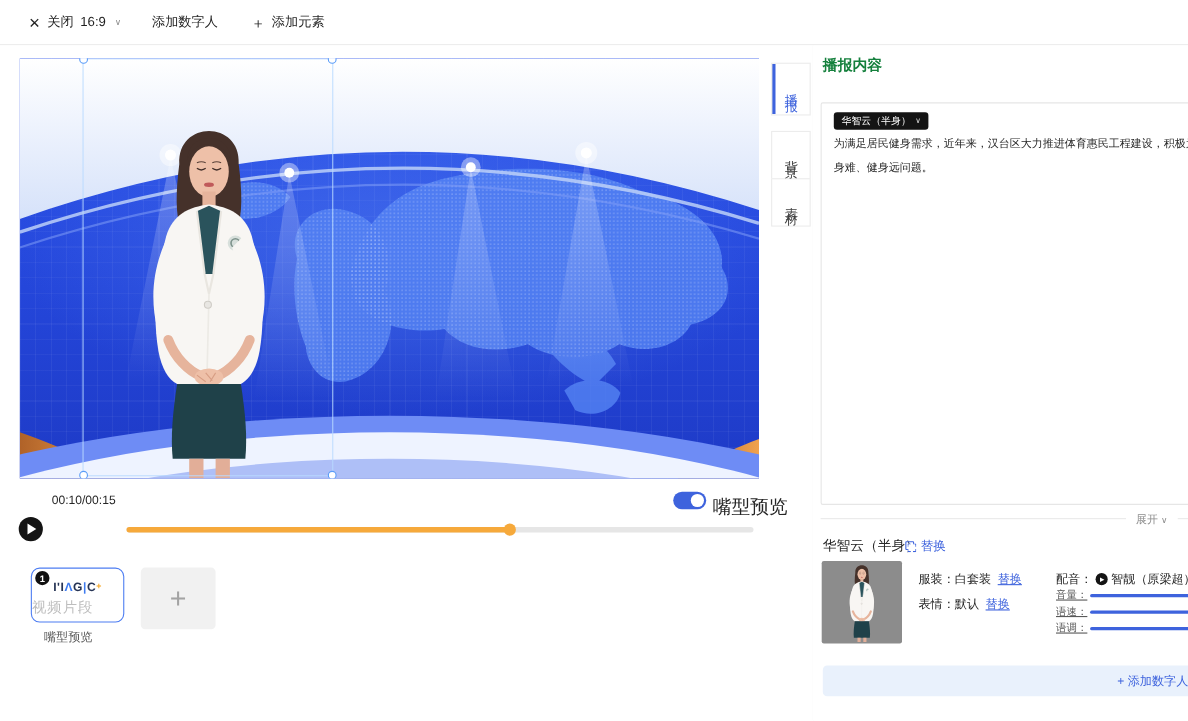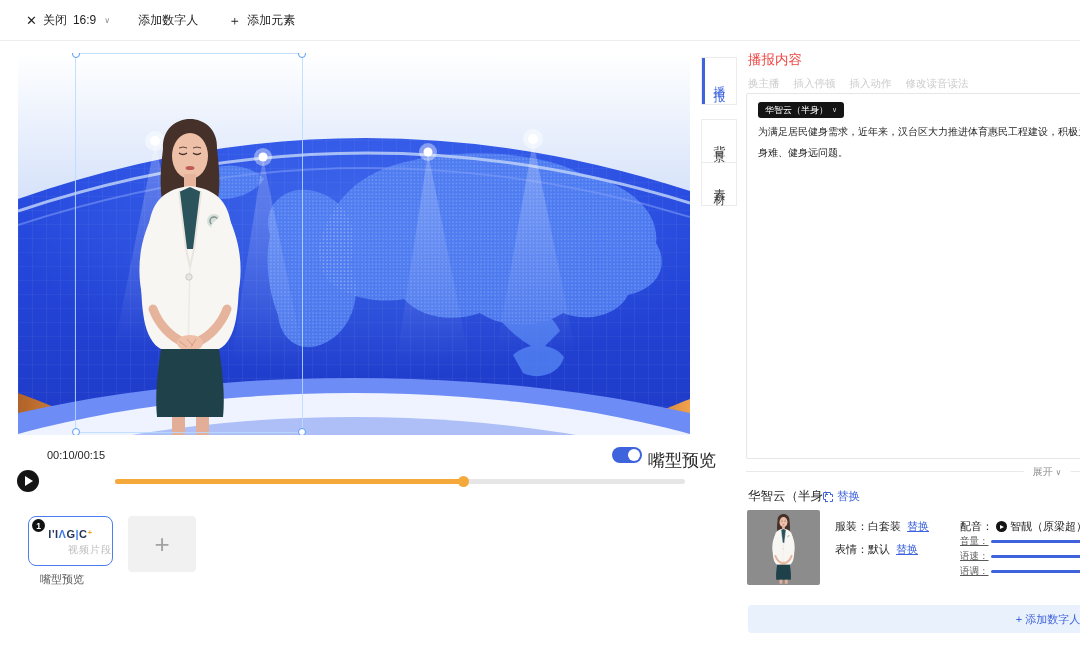--- a/index.html
+++ b/index.html
@@ -53,40 +53,40 @@
   .phandle{position:absolute;right:-6px;top:-3px;width:11px;height:11px;border-radius:50%;background:#f6a93b;}
 
   
   .clipcard{position:absolute;left:28px;top:516px;width:85px;height:50px;background:#fff;
             border:1.5px solid #4d7df2;border-radius:8px;box-sizing:border-box;cursor:pointer;}
   .badge{position:absolute;left:3px;top:2px;width:13px;height:13px;border-radius:50%;background:#111;
          color:#fff;font-size:8.5px;font-weight:bold;display:flex;align-items:center;justify-content:center;}
   .logo{position:absolute;left:0;top:12px;width:100%;text-align:center;font-size:11px;font-weight:bold;
         letter-spacing:.5px;line-height:1;}
   .lp-d{color:#263455;} .lp-b{color:#3e7bf0;} .lp-o{color:#f5a623;font-size:8px;vertical-align:top;}
-  .logosub{position:absolute;left:0;top:26px;width:100%;text-align:right;font-size:10px;color:#bdbdbd;letter-spacing:1px;}
+  .logosub{position:absolute;left:0;top:26px;width:100%;text-align:left;font-size:13px;color:#bdbdbd;letter-spacing:1px;}
   .addcard{position:absolute;left:128px;top:516px;width:68px;height:56px;background:#f1f1f1;border-radius:4px;
            display:flex;align-items:center;justify-content:center;cursor:pointer;}
   .bigplus{font-size:26px;font-weight:300;color:#a3a3a3;line-height:1;}
   .clipcap{position:absolute;left:40px;top:572px;font-size:11px;color:#595959;}
 
   
   .tabcol{position:absolute;left:701px;top:57px;width:36px;}
   .vtab{width:36px;background:#fff;border:1px solid #ececec;box-sizing:border-box;
         display:flex;align-items:center;justify-content:center;cursor:pointer;
         writing-mode:vertical-rl;text-orientation:upright;font-size:12px;letter-spacing:5px;color:#404040;}
   .vtab.t1{height:48px;margin-bottom:14px;}
   .vtab.t2{height:44px;}
   .vtab.t3{height:44px;margin-top:-1px;}
   .vtab.active{color:#3e63dd;box-shadow:inset 3px 0 0 #3e63dd;}
   .vdivider{position:absolute;left:739px;top:41px;width:1px;height:614px;background:#ececec;}
 
   
   .panel{position:absolute;left:739px;top:41px;width:620px;height:614px;background:#fff;}
-  .p-title{position:absolute;left:9px;top:10px;font-size:13.5px;font-weight:normal;color:#ef4444;}
+  .p-title{position:absolute;left:9px;top:10px;font-size:13.5px;font-weight:bold;color:#15803d;}
   .p-toolbar{position:absolute;left:9px;top:36px;display:flex;gap:14px;font-size:10.5px;color:#cccccc;}
   .p-toolbar span{cursor:not-allowed;}
   .editor{position:absolute;left:7px;top:52px;width:602px;height:366px;border:1px solid #e6e6e6;
           border-radius:2px;box-sizing:border-box;background:#fff;cursor:text;}
   .tagpill{position:absolute;left:11px;top:8px;height:16px;background:#141414;border-radius:3px;color:#fff;
            font-size:9px;display:inline-flex;align-items:center;gap:4px;padding:0 7px;cursor:pointer;}
   .tag-chev{font-size:7px;color:#d9d9d9;}
   .ed-lines{position:absolute;left:11px;top:27px;font-size:10px;line-height:21px;color:#262626;white-space:nowrap;}
   .exp-line{position:absolute;left:7px;top:430px;width:602px;border-top:1px solid #e9e9e9;}
   .exp-label{position:absolute;left:308px;top:424px;transform:translateX(-50%);background:#fff;padding:0 9px;
@@ -272,26 +272,20 @@
   <div class="tabcol">
     <div class="vtab t1 active">播报</div>
     <div class="vtab t2">背景</div>
     <div class="vtab t3">素材</div>
   </div>
   <div class="vdivider"></div>
 
   <div class="panel">
     <div class="p-title">播报内容</div>
 
-    <div class="p-toolbar">
-      <span>换主播</span>
-      <span>插入停顿</span>
-      <span>插入动作</span>
-      <span>修改读音读法</span>
-    </div>
 
     <div class="editor">
       <span class="tagpill">
         <span>华智云（半身）</span>
         <span class="tag-chev">∨</span>
       </span>
       <div class="ed-lines">
         <div>为满足居民健身需求，近年来，汉台区大力推进体育惠民工程建设，积极为解决群众健</div>
         <div>身难、健身远问题。</div>
       </div>

